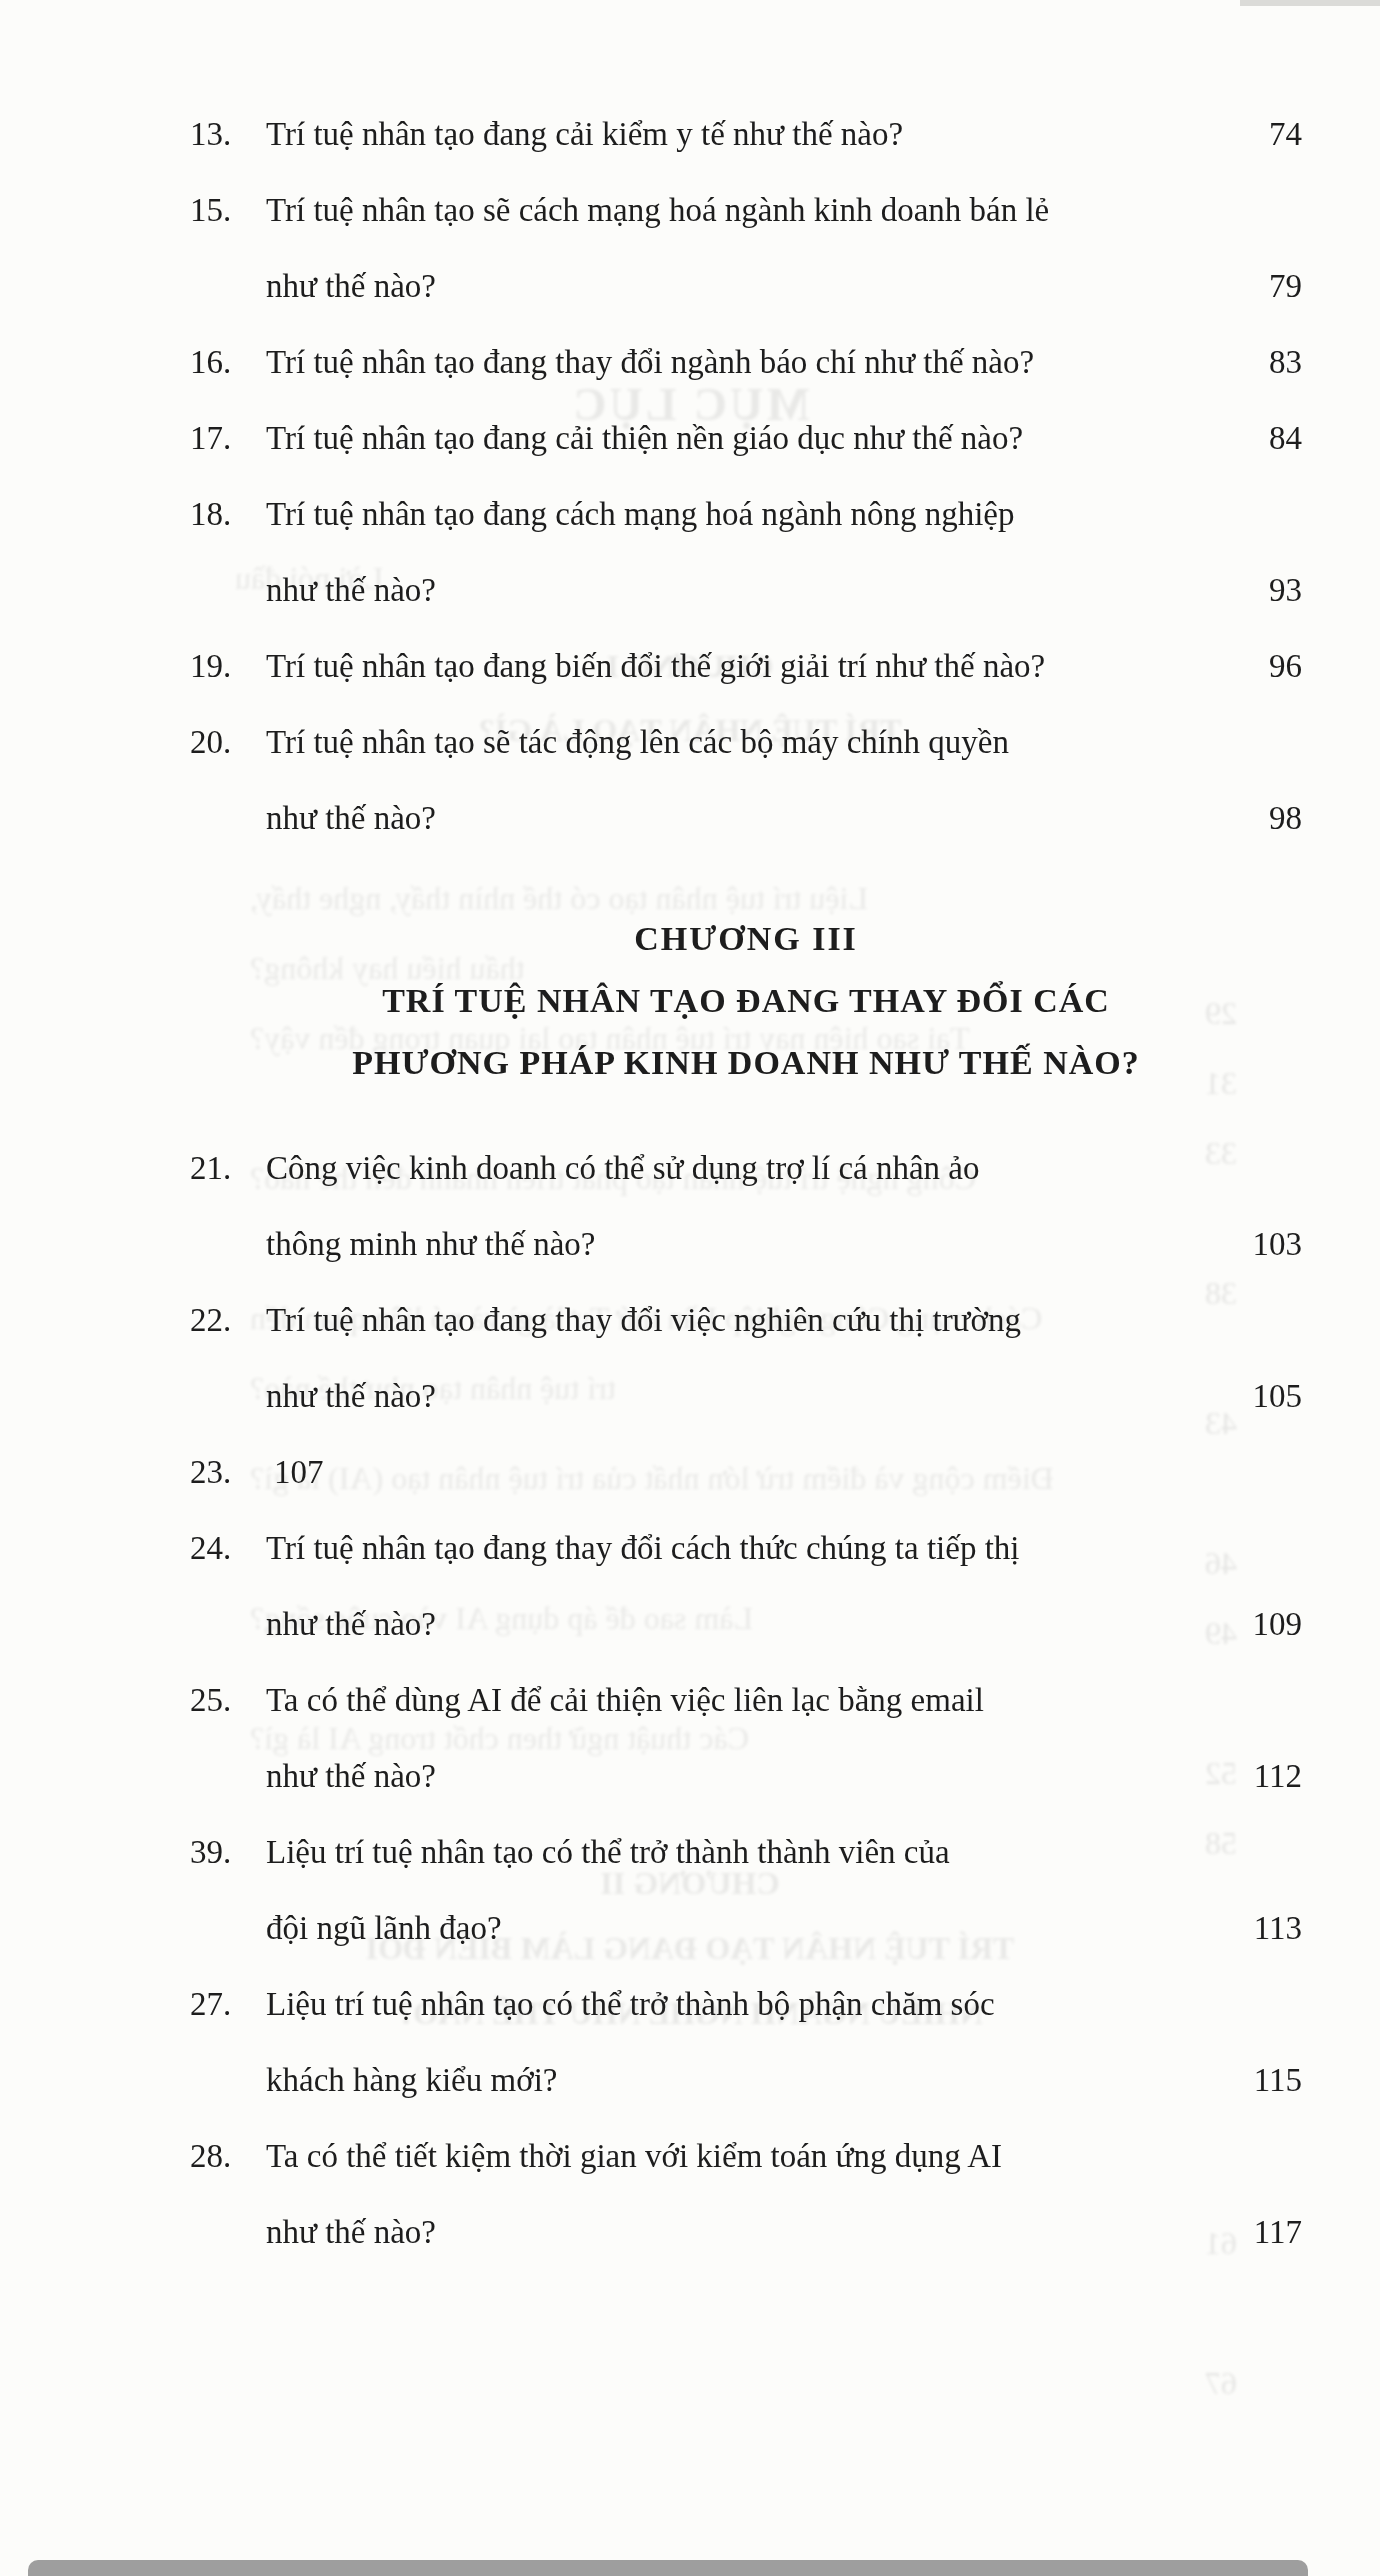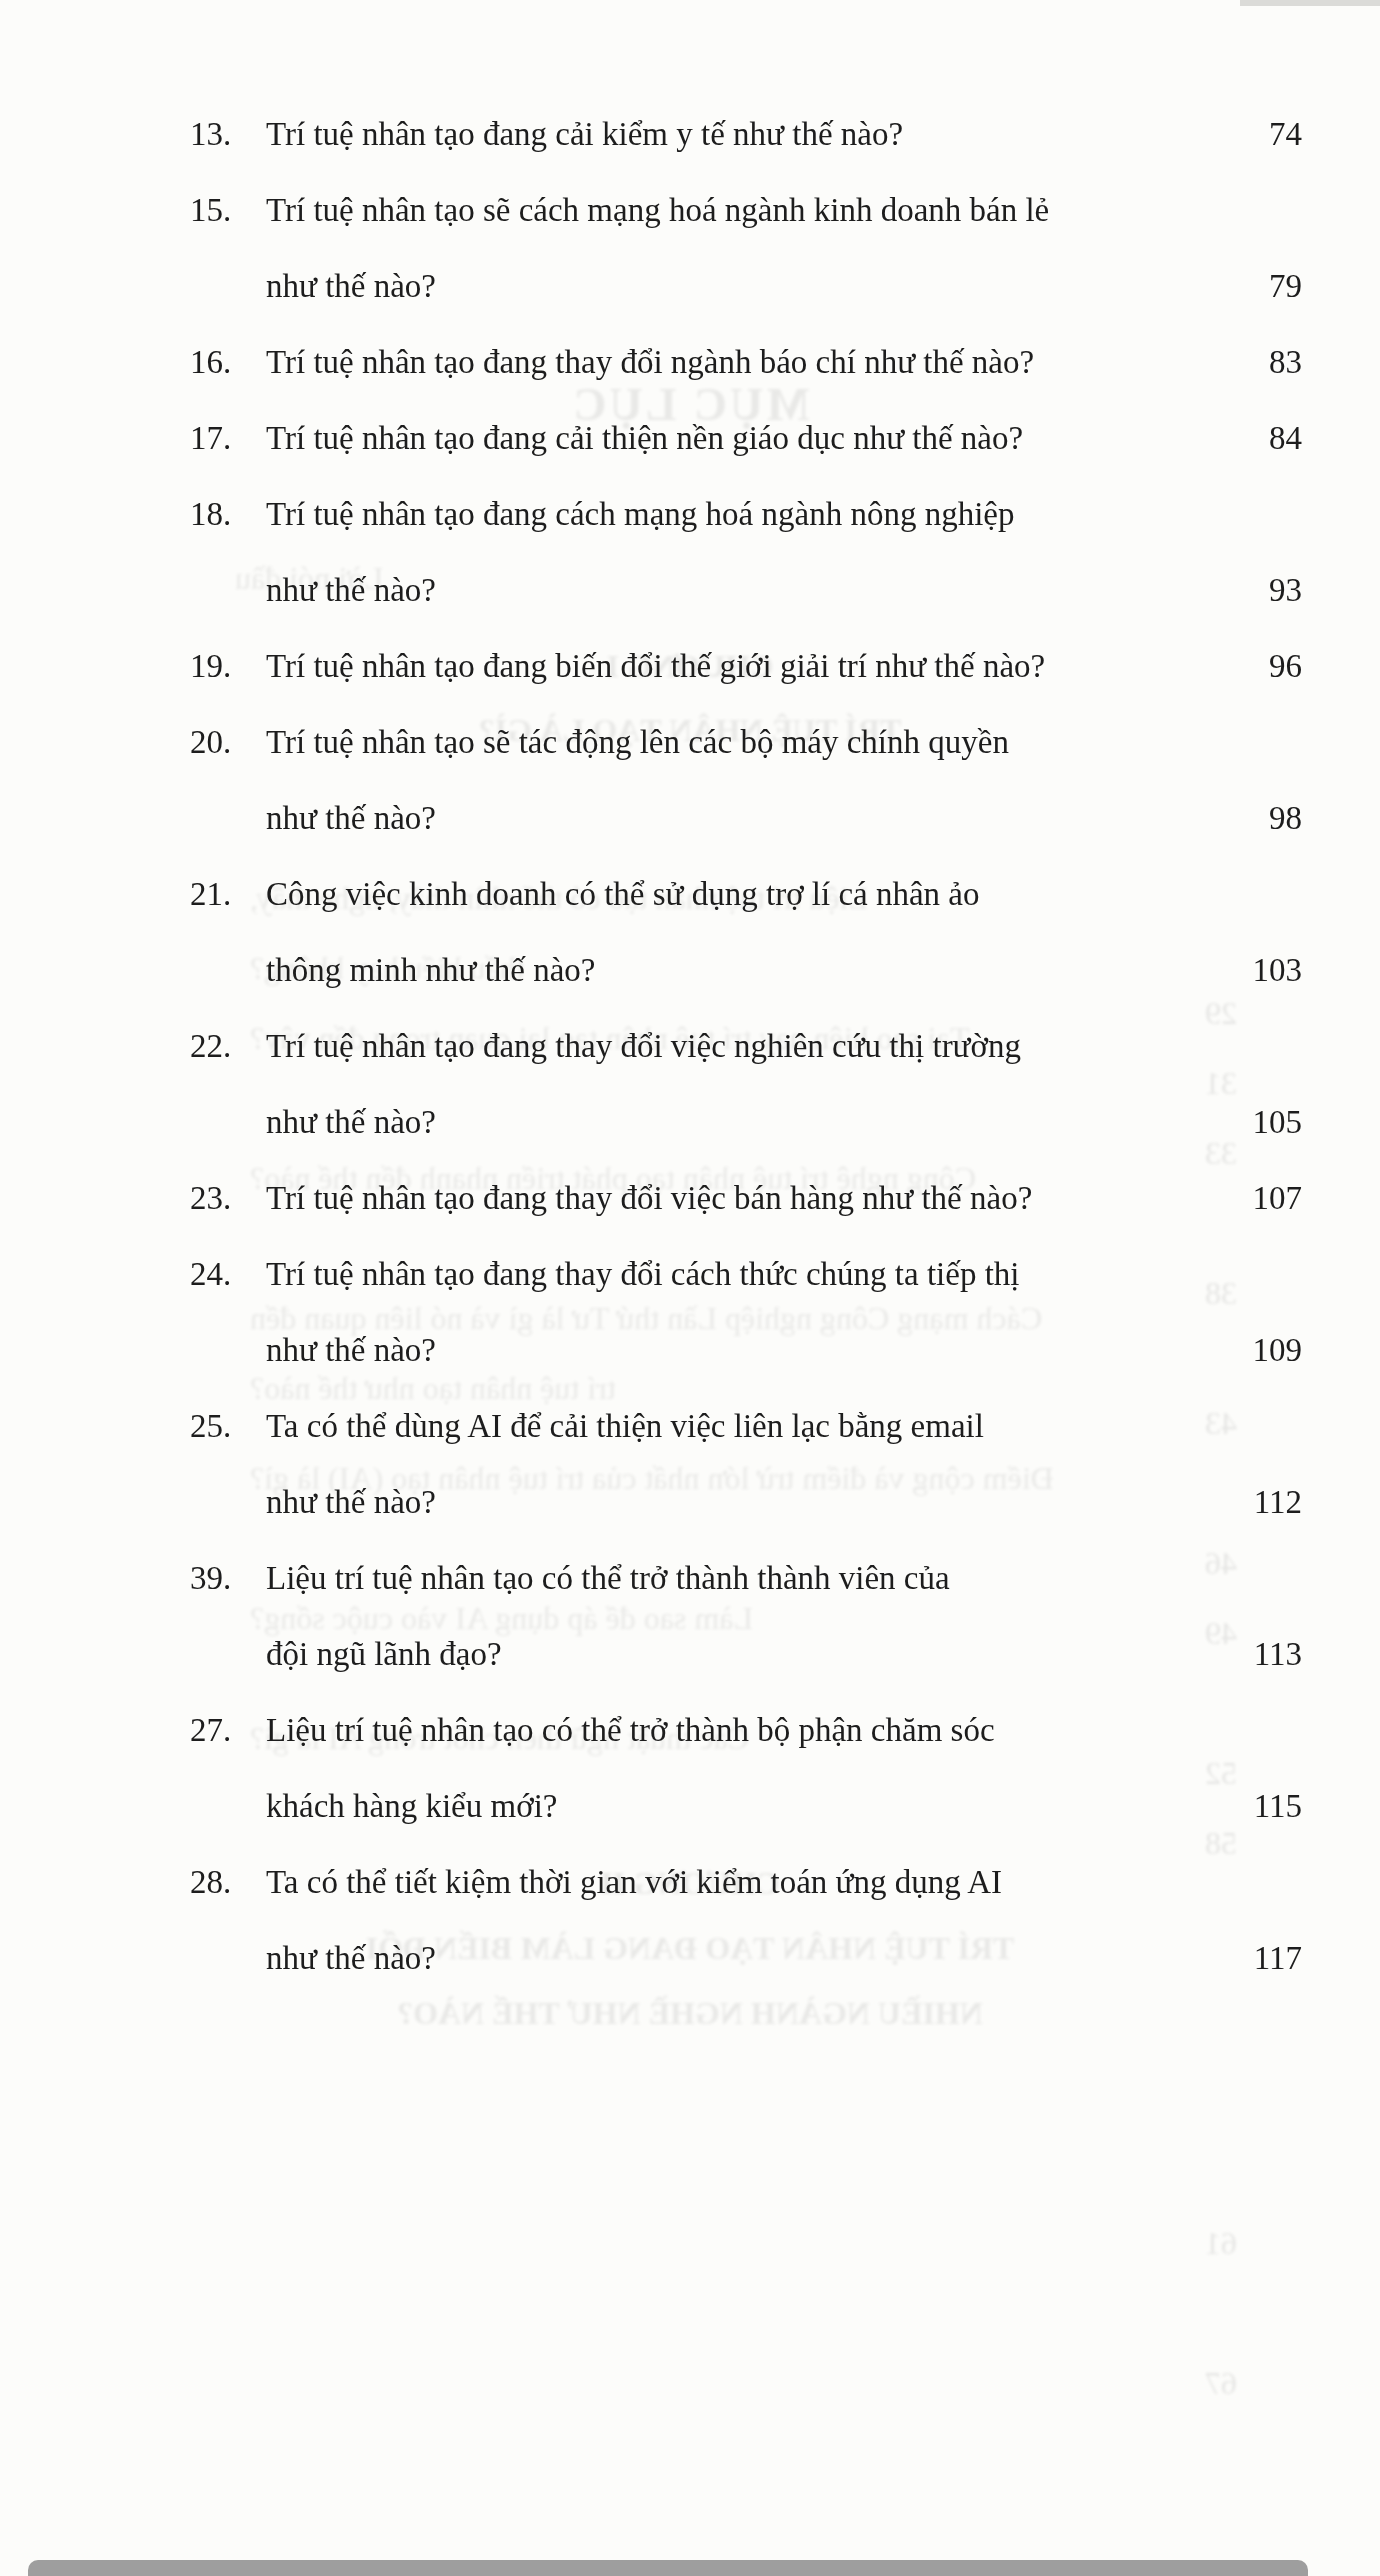--- a/index.html
+++ b/index.html
@@ -200,40 +200,44 @@
       </div>
 
       <div class="entry">
         <span class="num">20.</span>
         <span class="text">Trí tuệ nhân tạo sẽ tác động lên các bộ máy chính quyền
 như thế nào?</span>
         <span class="page">98</span>
       </div>
     </div>
 
+  <div class="chapter">
+    <div class="ch-label">CHƯƠNG III</div>
+    <div class="ch-title">TRÍ TUỆ NHÂN TẠO ĐANG THAY ĐỔI CÁC</div>
+    <div class="ch-title">PHƯƠNG PHÁP KINH DOANH NHƯ THẾ NÀO?</div>
+  </div>
 
   <div class="toc-list">
 
       <div class="entry">
         <span class="num">21.</span>
         <span class="text">Công việc kinh doanh có thể sử dụng trợ lí cá nhân ảo
 thông minh như thế nào?</span>
         <span class="page">103</span>
       </div>
 
       <div class="entry">
         <span class="num">22.</span>
         <span class="text">Trí tuệ nhân tạo đang thay đổi việc nghiên cứu thị trường
 như thế nào?</span>
         <span class="page">105</span>
       </div>
 
       <div class="entry">
         <span class="num">23.</span>
-        <span class="text">Trí tuệ nhân tạo đang thay đổi việc bán hàng như thế nào?</span>
         <span class="page">107</span>
       </div>
 
       <div class="entry">
         <span class="num">24.</span>
         <span class="text">Trí tuệ nhân tạo đang thay đổi cách thức chúng ta tiếp thị
 như thế nào?</span>
         <span class="page">109</span>
       </div>
 

